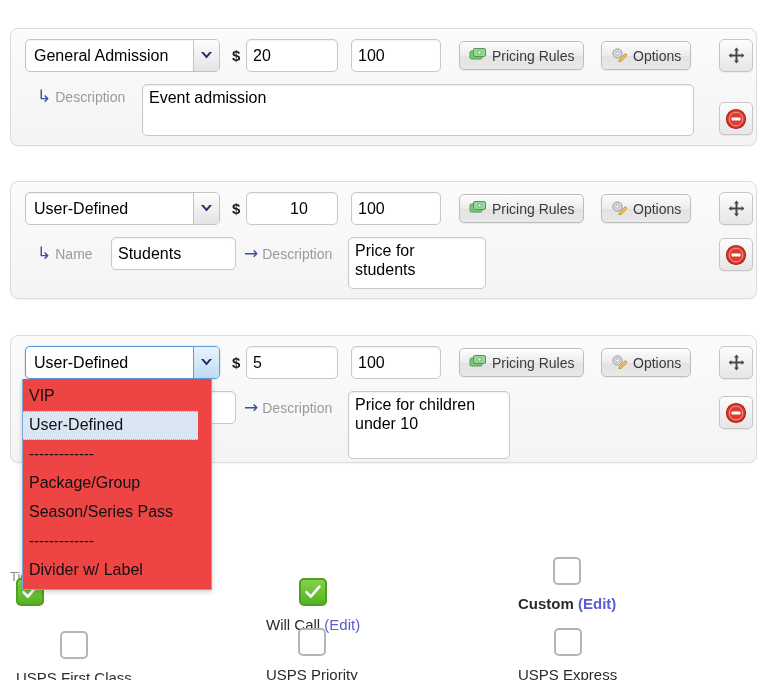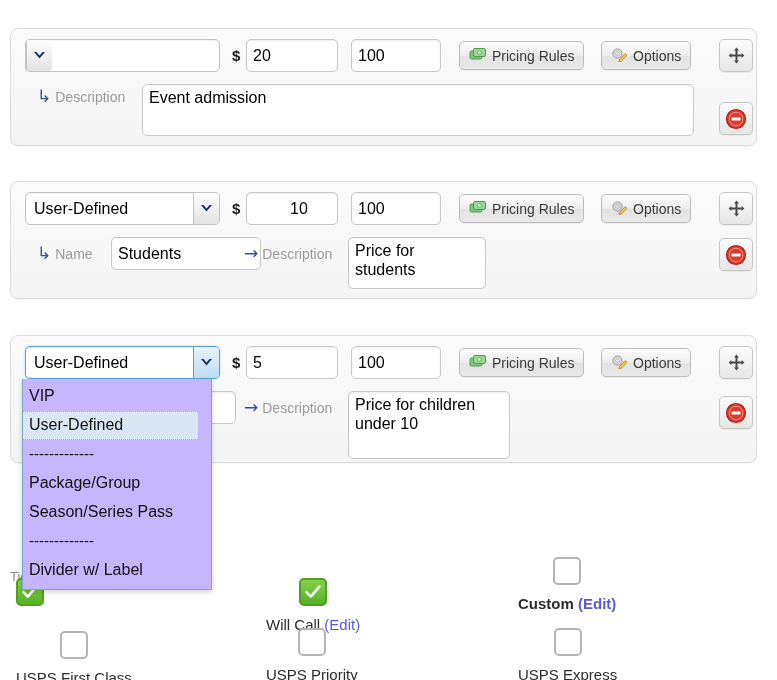--- a/index.html
+++ b/index.html
@@ -152,21 +152,21 @@
     font-family: "DejaVu Sans", sans-serif;
   }
 
   
   .dropdown {
     position: absolute;
     left: 22px;
     top: 379px;
     width: 190px;
     box-sizing: border-box;
-    background: #c4b5fd;
+    background: #ef4444;
     border: 1px solid #7aa8d2;
     border-top: none;
     z-index: 60;
     box-shadow: 0 2px 5px rgba(0,0,0,0.18);
     padding: 3px 13px 4px 0;
   }
   .dd-item {
     font-size: 16px;
     color: #111;
     padding: 2px 6px 3px 6px;
@@ -227,20 +227,21 @@
     color: #5b5bd6;
     cursor: pointer;
   }
 </style>
 </head>
 <body>
 
 <div class="panel" id="panel1" style="top:28px;height:118px;">
   <div class="panel-row">
     <div class="select" style="left:14px;top:10px;">
+      <span class="select-value">General Admission</span>
       <span class="select-arrow">
         <svg width="13" height="9" viewBox="0 0 13 9">
             <path d="M1 1 L6.5 7.5 L12 1 L9.5 1 L6.5 4.6 L3.5 1 Z" fill="#1c2f6b"></path>
           </svg>
       </span>
     </div>
     <span class="dollar" style="left:221px;top:18px;">$</span>
     <input class="txt small" style="left: 235px; top: 10px; width: 92px;" value="20">
     <input class="txt small" style="left: 340px; top: 10px; width: 90px;" value="100">
 
@@ -333,21 +334,21 @@
           <circle cx="11" cy="11" r="9.5" fill="#dd3b2e" stroke="#a8231a" stroke-width="1.2"></circle>
           <circle cx="11" cy="11" r="6.8" fill="none" stroke="#f09a90" stroke-width="1"></circle>
           <rect x="6.5" y="9.6" width="9" height="2.8" rx="0.6" fill="#ffffff"></rect>
         </svg>
     </div>
 
     <div class="sublabel" style="left:26px;top:63px;">
       <span class="arrow-glyph">↳</span>
       <span>Name</span>
     </div>
-    <input class="txt small" style="left: 100px; top: 55px; width: 150px;" value="Students">
+    <input class="txt small" style="left: 100px; top: 55px; width: 125px;" value="Students">
 
     <div class="sublabel" style="left:233px;top:63px;">
       <span class="arrow-glyph">→</span>
       <span>Description</span>
     </div>
     <textarea class="txt" style="left: 337px; top: 55px; width: 138px; height: 52px;">Price for students</textarea>
   </div>
 </div>
 
 <div class="panel" id="panel3" style="top:335px;height:128px;">

